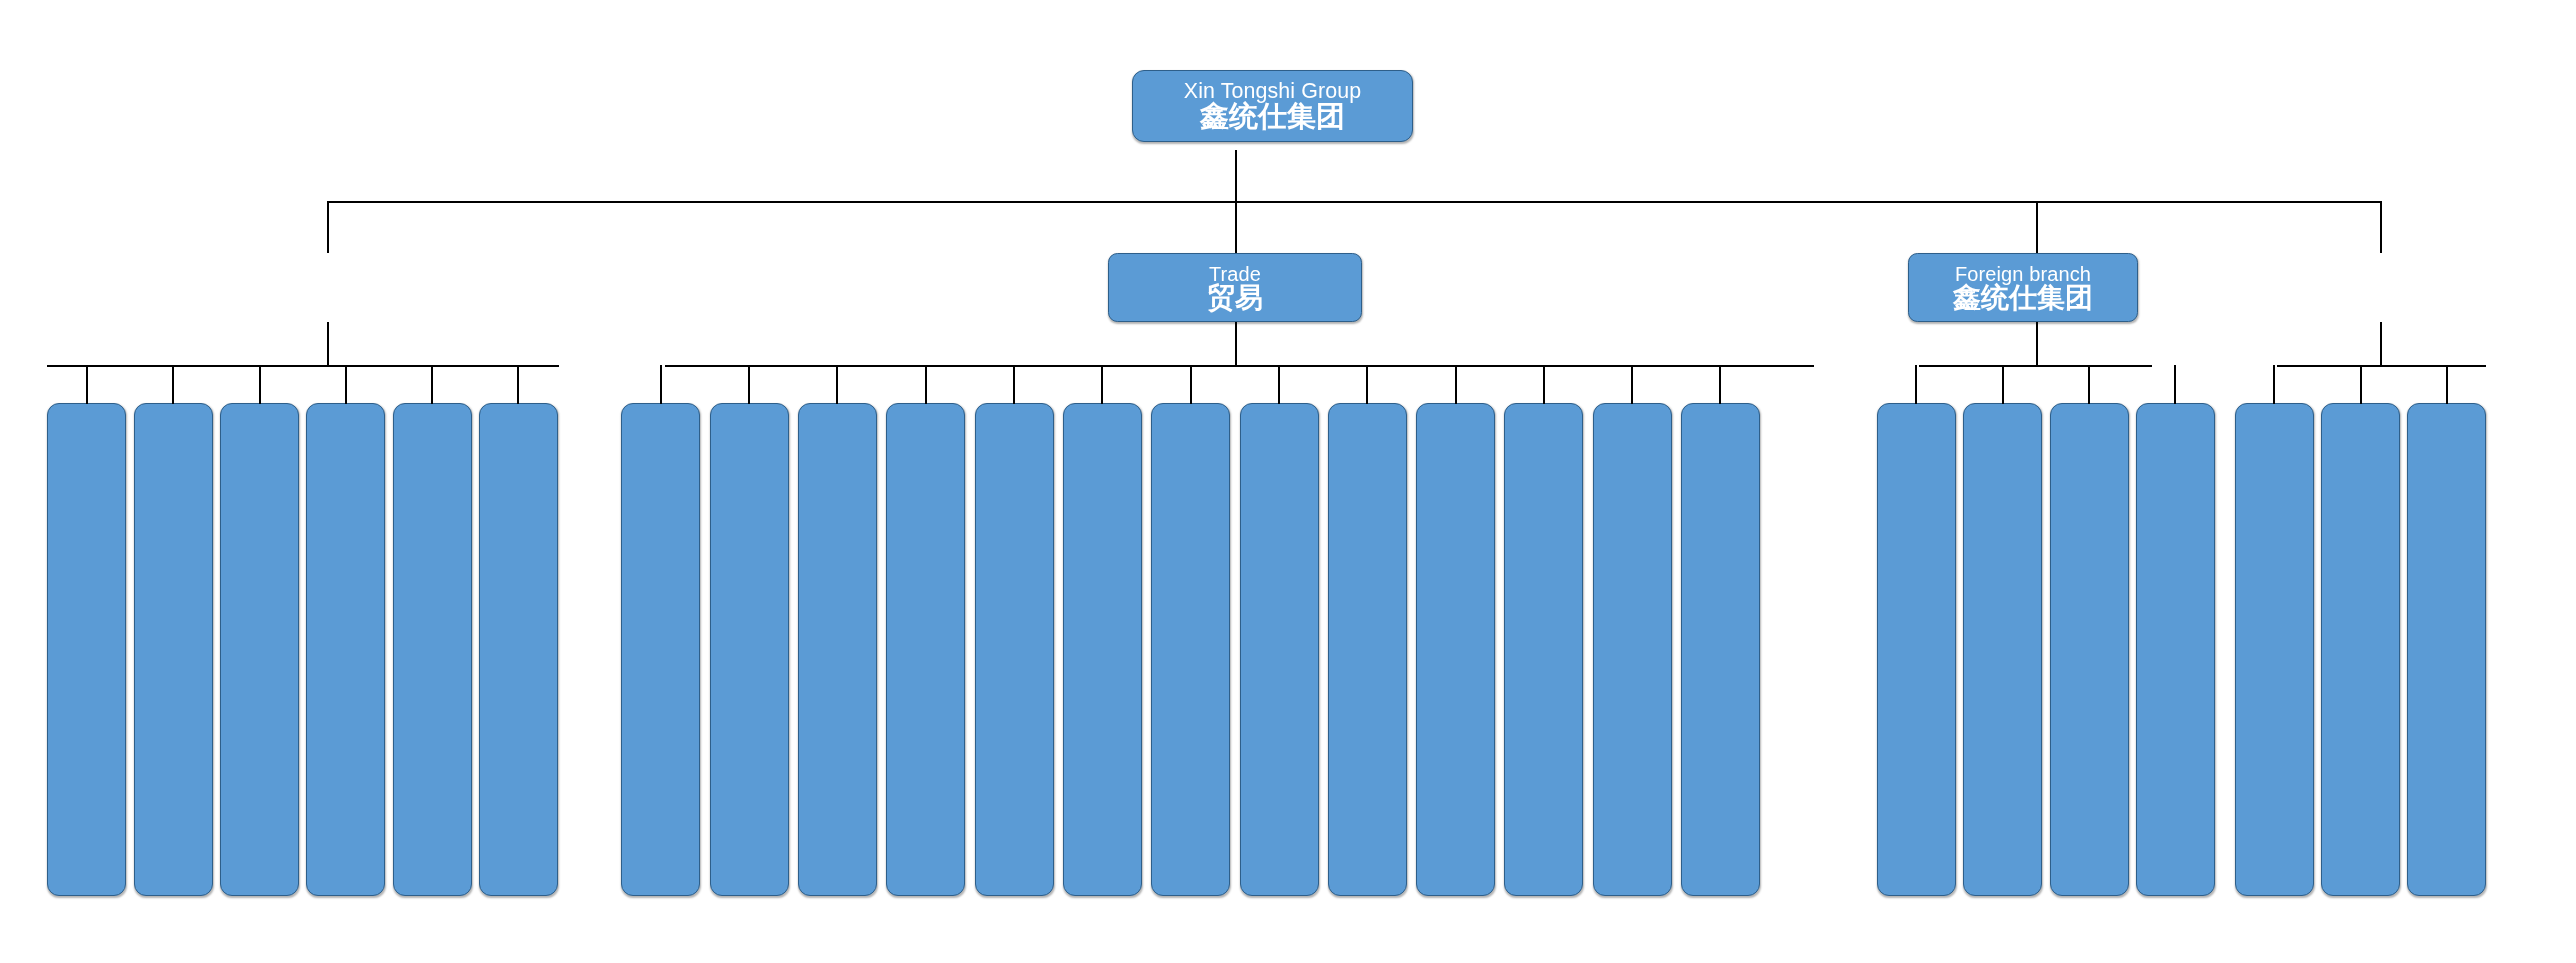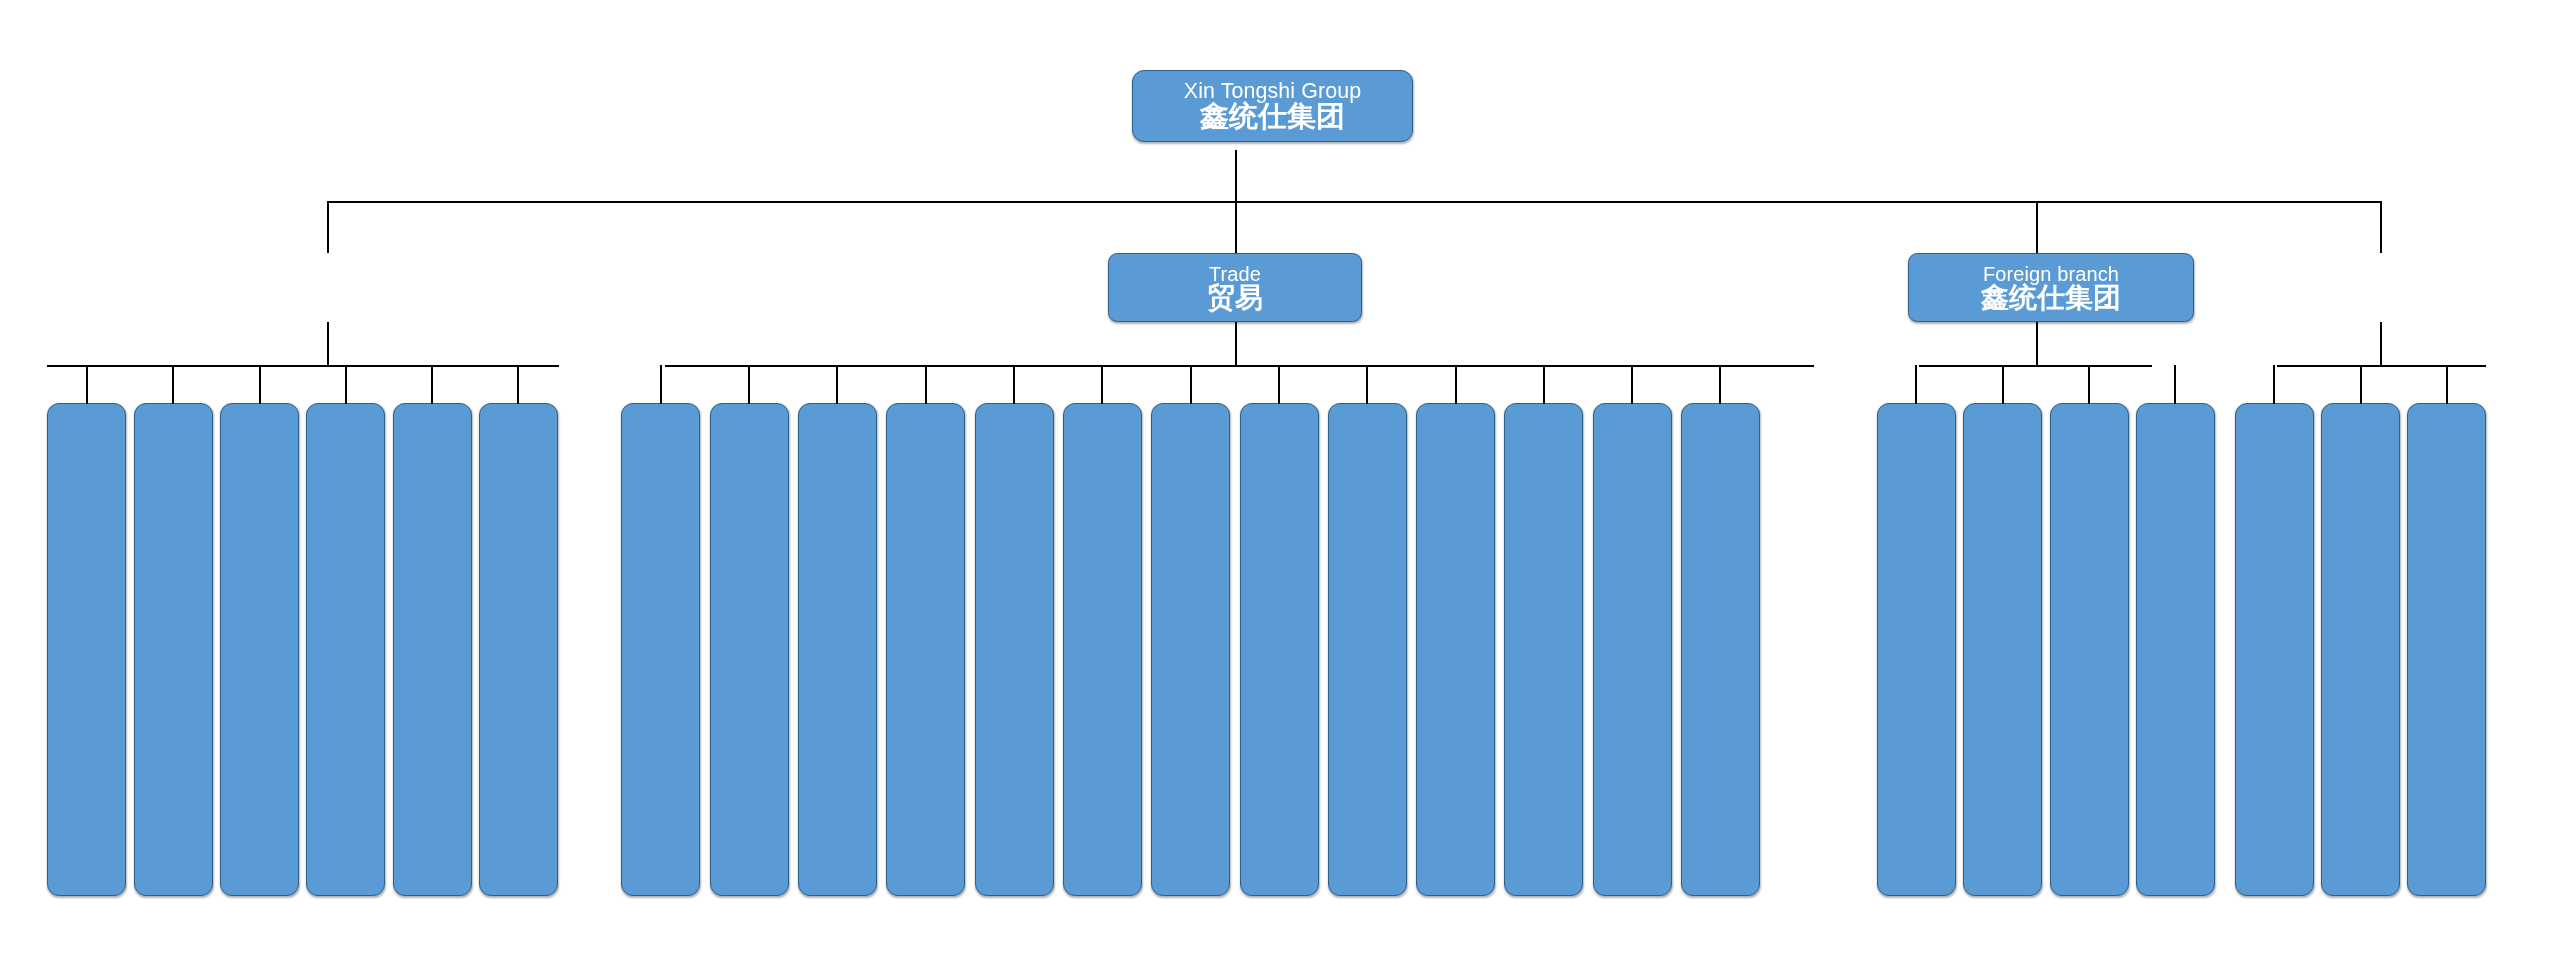--- a/index.html
+++ b/index.html
@@ -105,21 +105,21 @@
     <span class="en">Xin Tongshi Group</span>
     <span class="zh">鑫统仕集团</span>
   </div>
 
 
   <div class="node node-h cat-node" style="left:1108px; top:253px; width:254px; height:69px;text-align:right;">
     <span class="en">Trade</span>
     <span class="zh">贸易</span>
   </div>
 
-  <div class="node node-h cat-node" style="left:1908px; top:253px; width:286px; height:69px;">
+  <div class="node node-h cat-node" style="left:1908px; top:253px; width:230px; height:69px;">
     <span class="en">Foreign branch</span>
     <span class="zh">鑫统仕集团</span>
   </div>
 
 
   <div id="leaf-layer">
       <div class="node node-v" style="left: 47px; top: 403px; width: 79px; height: 493px;"></div>
       <div class="node node-v" style="left: 134px; top: 403px; width: 79px; height: 493px;"></div>
       <div class="node node-v" style="left: 220px; top: 403px; width: 79px; height: 493px;"></div>
       <div class="node node-v" style="left: 306px; top: 403px; width: 79px; height: 493px;"></div>

